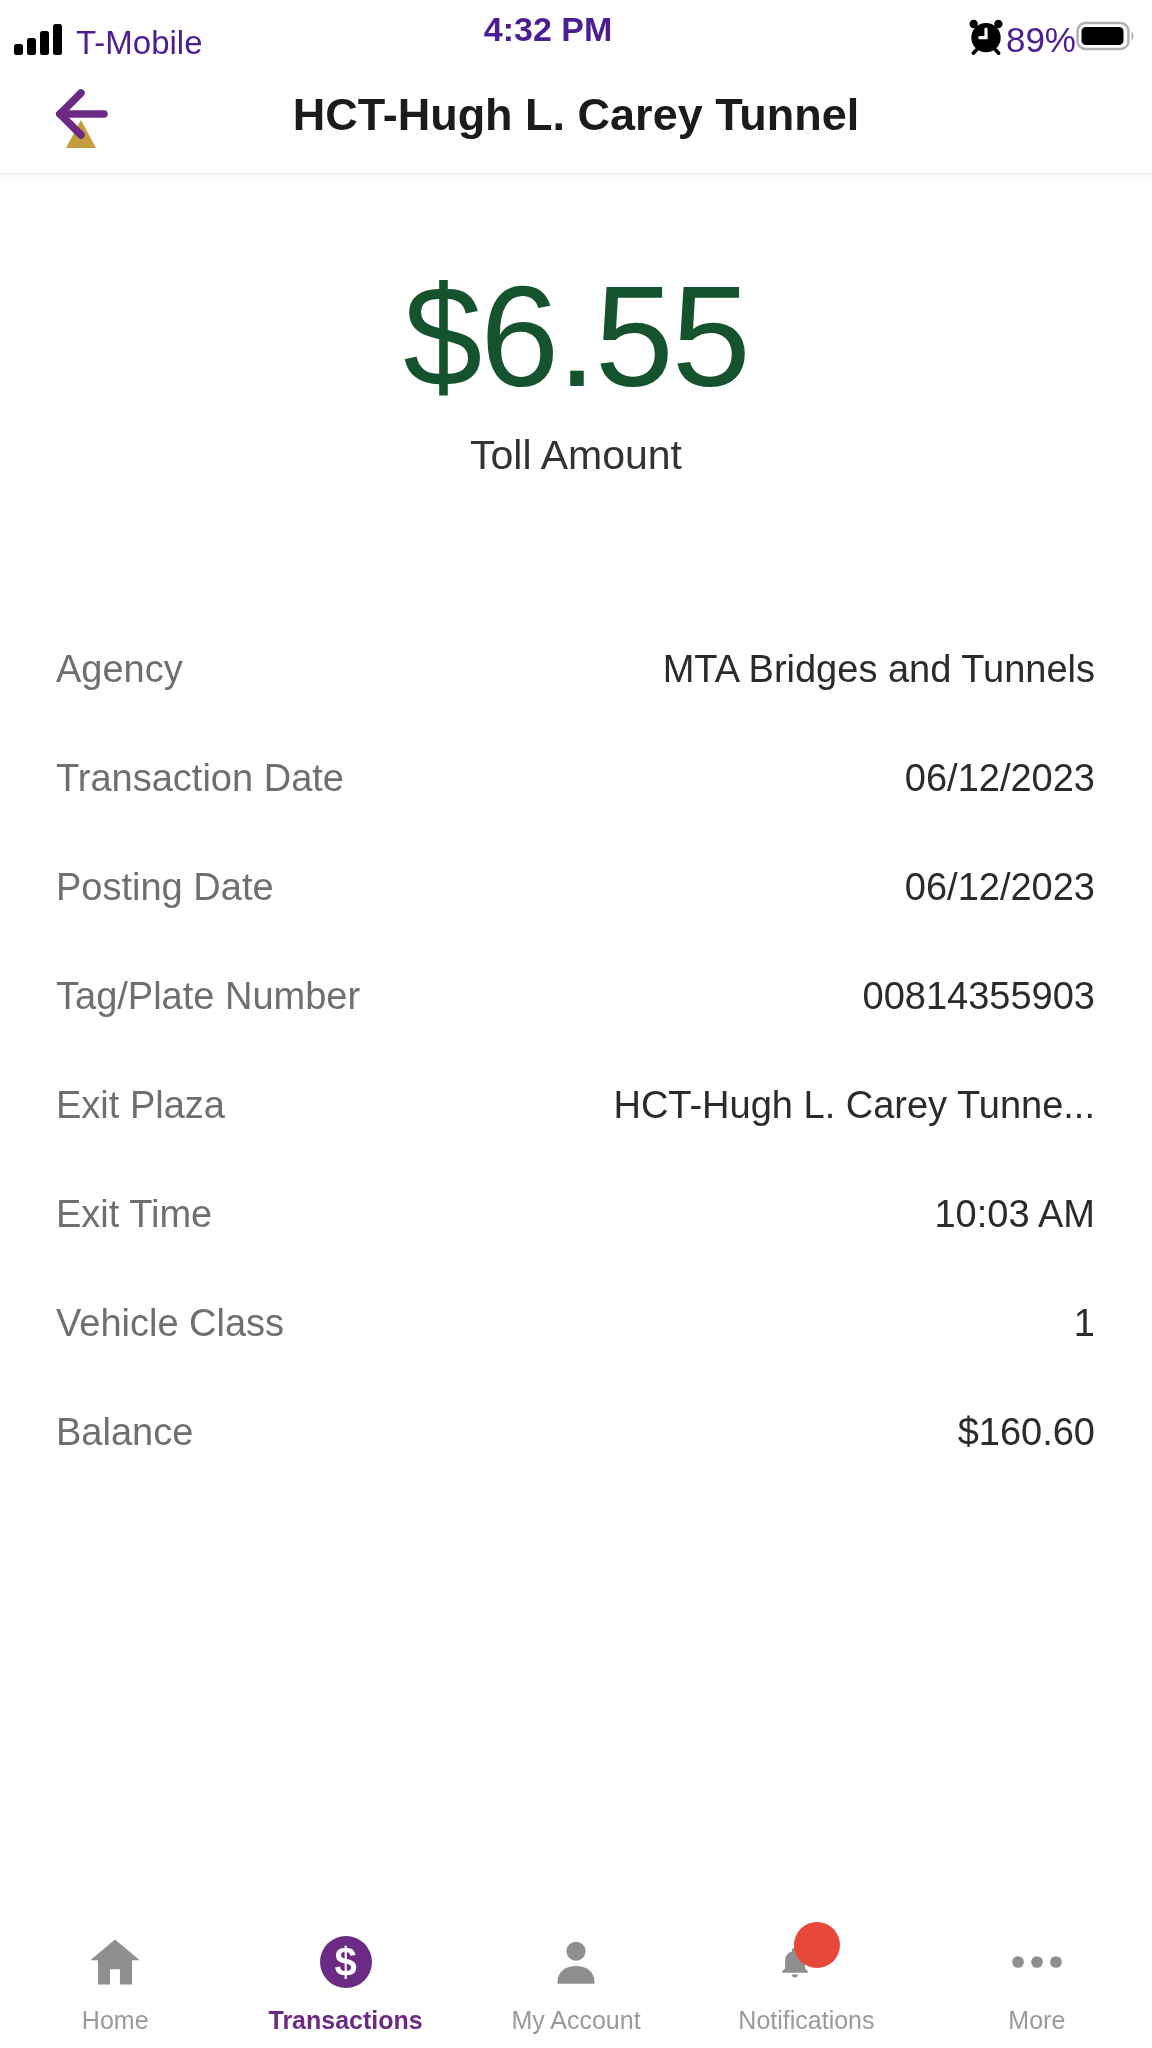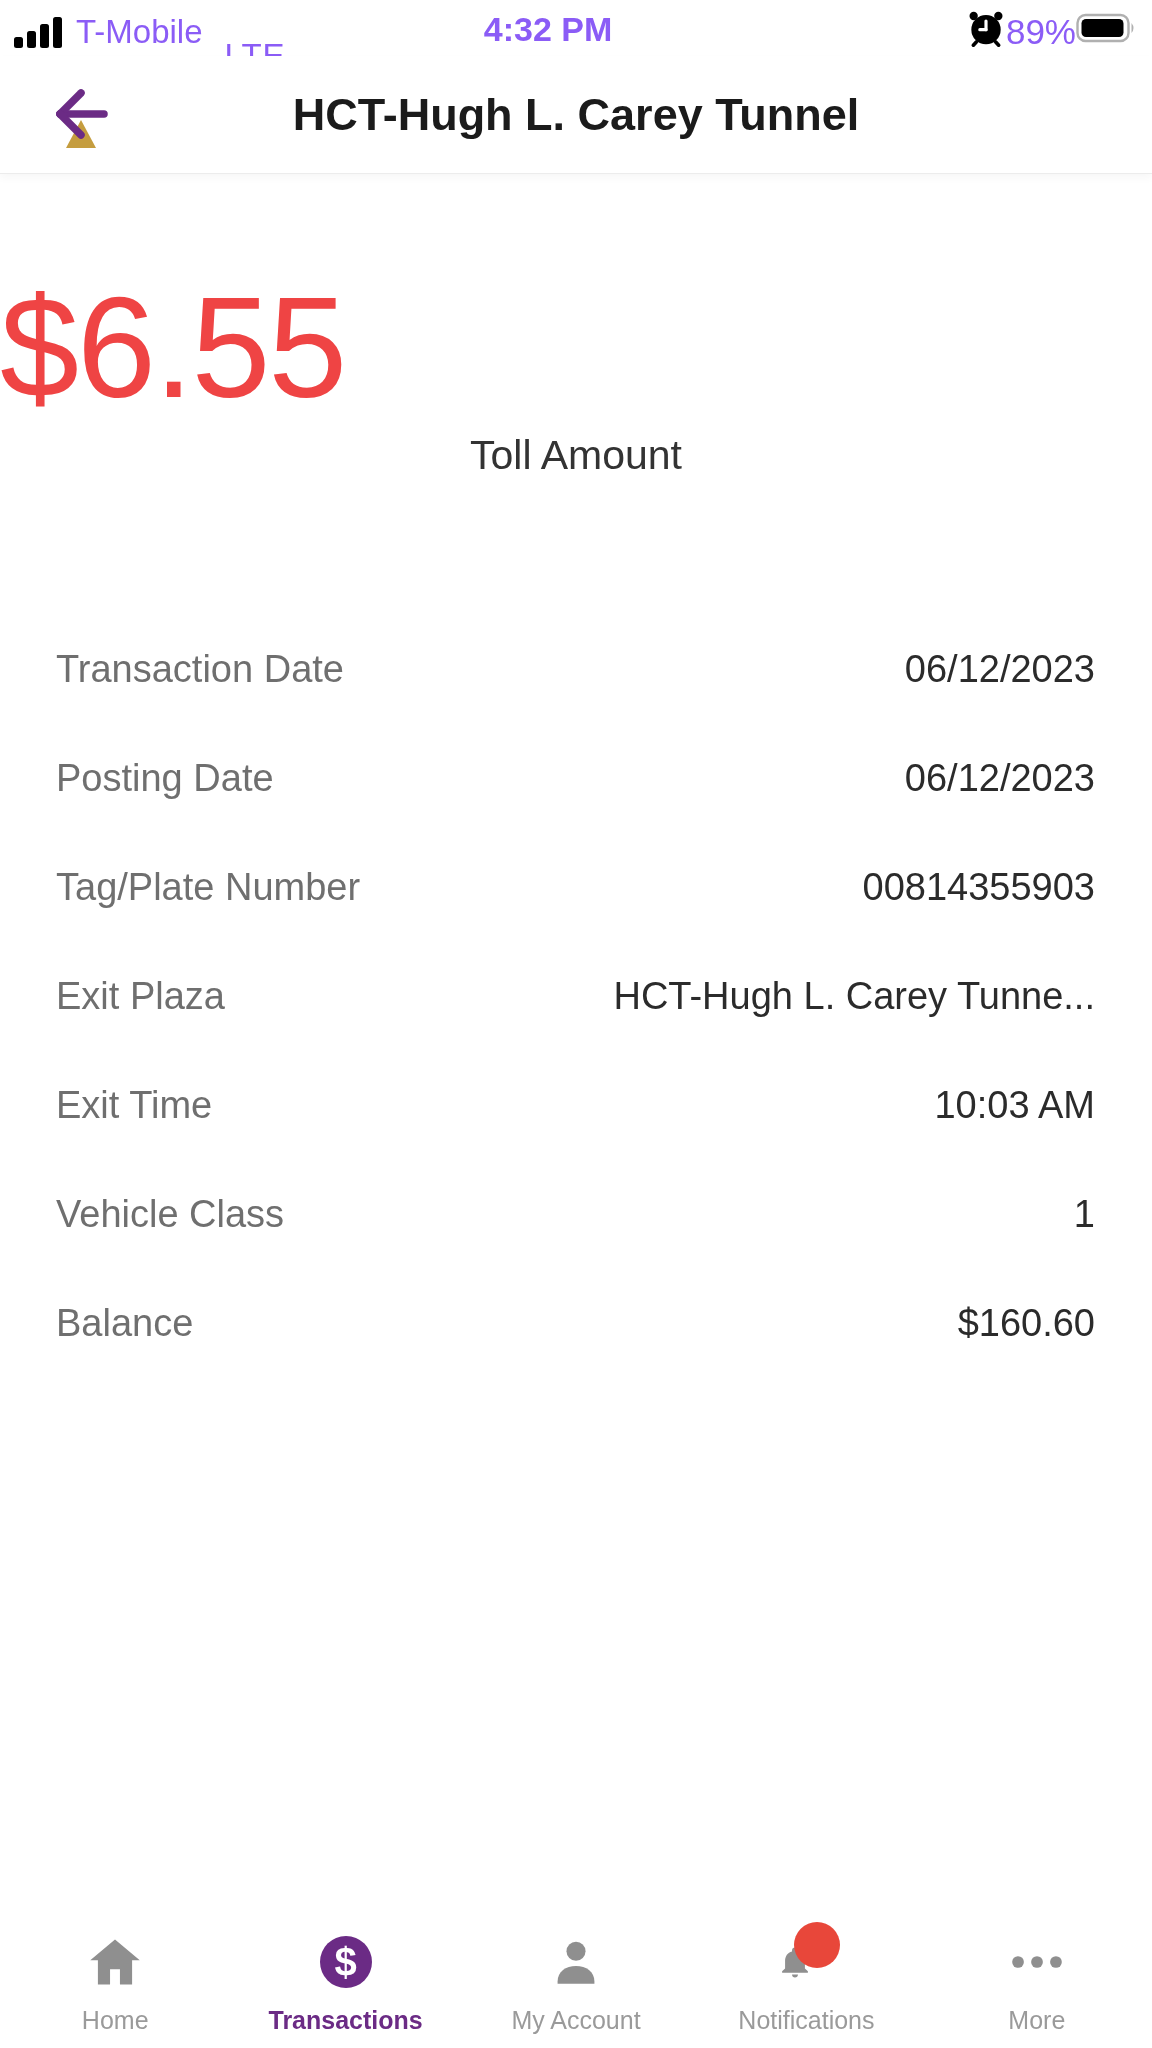--- a/index.html
+++ b/index.html
@@ -17,22 +17,22 @@
     position:relative;
     background:#ffffff;
     font-family:"Liberation Sans","DejaVu Sans",sans-serif;
     color:#1a1a1a;
     overflow:hidden;
   }
 
   
   .status-bar{
     position:absolute;top:0;left:0;right:0;height:56px;
-    display:flex;align-items:center;padding:8px 16px 0 14px;
-    font-size:33px;color:#8b5cf6;
+    display:flex;padding:24px 16px 0 14px;
+    font-size:33px;color:#4c1d95;
   }
   .status-bar .signal{display:flex;align-items:flex-end;margin-right:10px;}
   .status-bar .carrier{margin-right:22px;}
   .status-bar .network{letter-spacing:1px;margin-top:48px;}
   .status-bar .time{
     position:absolute;left:0;right:0;top:10px;text-align:center;
     font-weight:bold;font-size:34px;transform:translateX(-28px);
   }
   .status-right{margin-left:auto;display:flex;align-items:center;}
   .status-right .pct{font-size:35px;}
@@ -51,23 +51,23 @@
   }
   .header-title{
     position:absolute;left:130px;right:130px;top:0;height:118px;
     display:flex;align-items:center;justify-content:center;
     font-size:45px;font-weight:bold;color:#1b1b1b;
     white-space:nowrap;
   }
 
   
   .amount{
-    position:absolute;top:273px;left:0;right:0;height:150px;
-    line-height:150px;text-align:left;
-    font-size:142px;letter-spacing:-2px;color:#ef4444;
+    position:absolute;top:262px;left:0;right:0;height:150px;
+    line-height:150px;text-align:center;
+    font-size:142px;letter-spacing:-2px;color:#14532d;
   }
   .amount-label{
     position:absolute;top:430px;left:0;right:0;height:50px;line-height:50px;
     text-align:center;font-size:41px;color:#333333;
   }
 
   
   .details{position:absolute;top:615px;left:56px;right:57px;}
   .row{height:109px;display:flex;align-items:center;justify-content:space-between;}
   .row-label{font-size:38px;color:var(--label-gray);}
@@ -146,20 +146,24 @@
       <line x1="14" y1="34" x2="35" y2="55" stroke="var(--accent)" stroke-width="7.5" stroke-linecap="round"></line>
     </svg>
   </button>
   <div class="header-title">HCT-Hugh L. Carey Tunnel</div>
 </div>
 
 <div class="amount">$6.55</div>
 <div class="amount-label">Toll Amount</div>
 
 <div class="details" id="rows">
+  <div class="row">
+    <span class="row-label">Agency</span>
+    <span class="row-value">MTA Bridges and Tunnels</span>
+  </div>
 
   <div class="row">
     <span class="row-label">Transaction Date</span>
     <span class="row-value">06/12/2023</span>
   </div>
 
   <div class="row">
     <span class="row-label">Posting Date</span>
     <span class="row-value">06/12/2023</span>
   </div>

